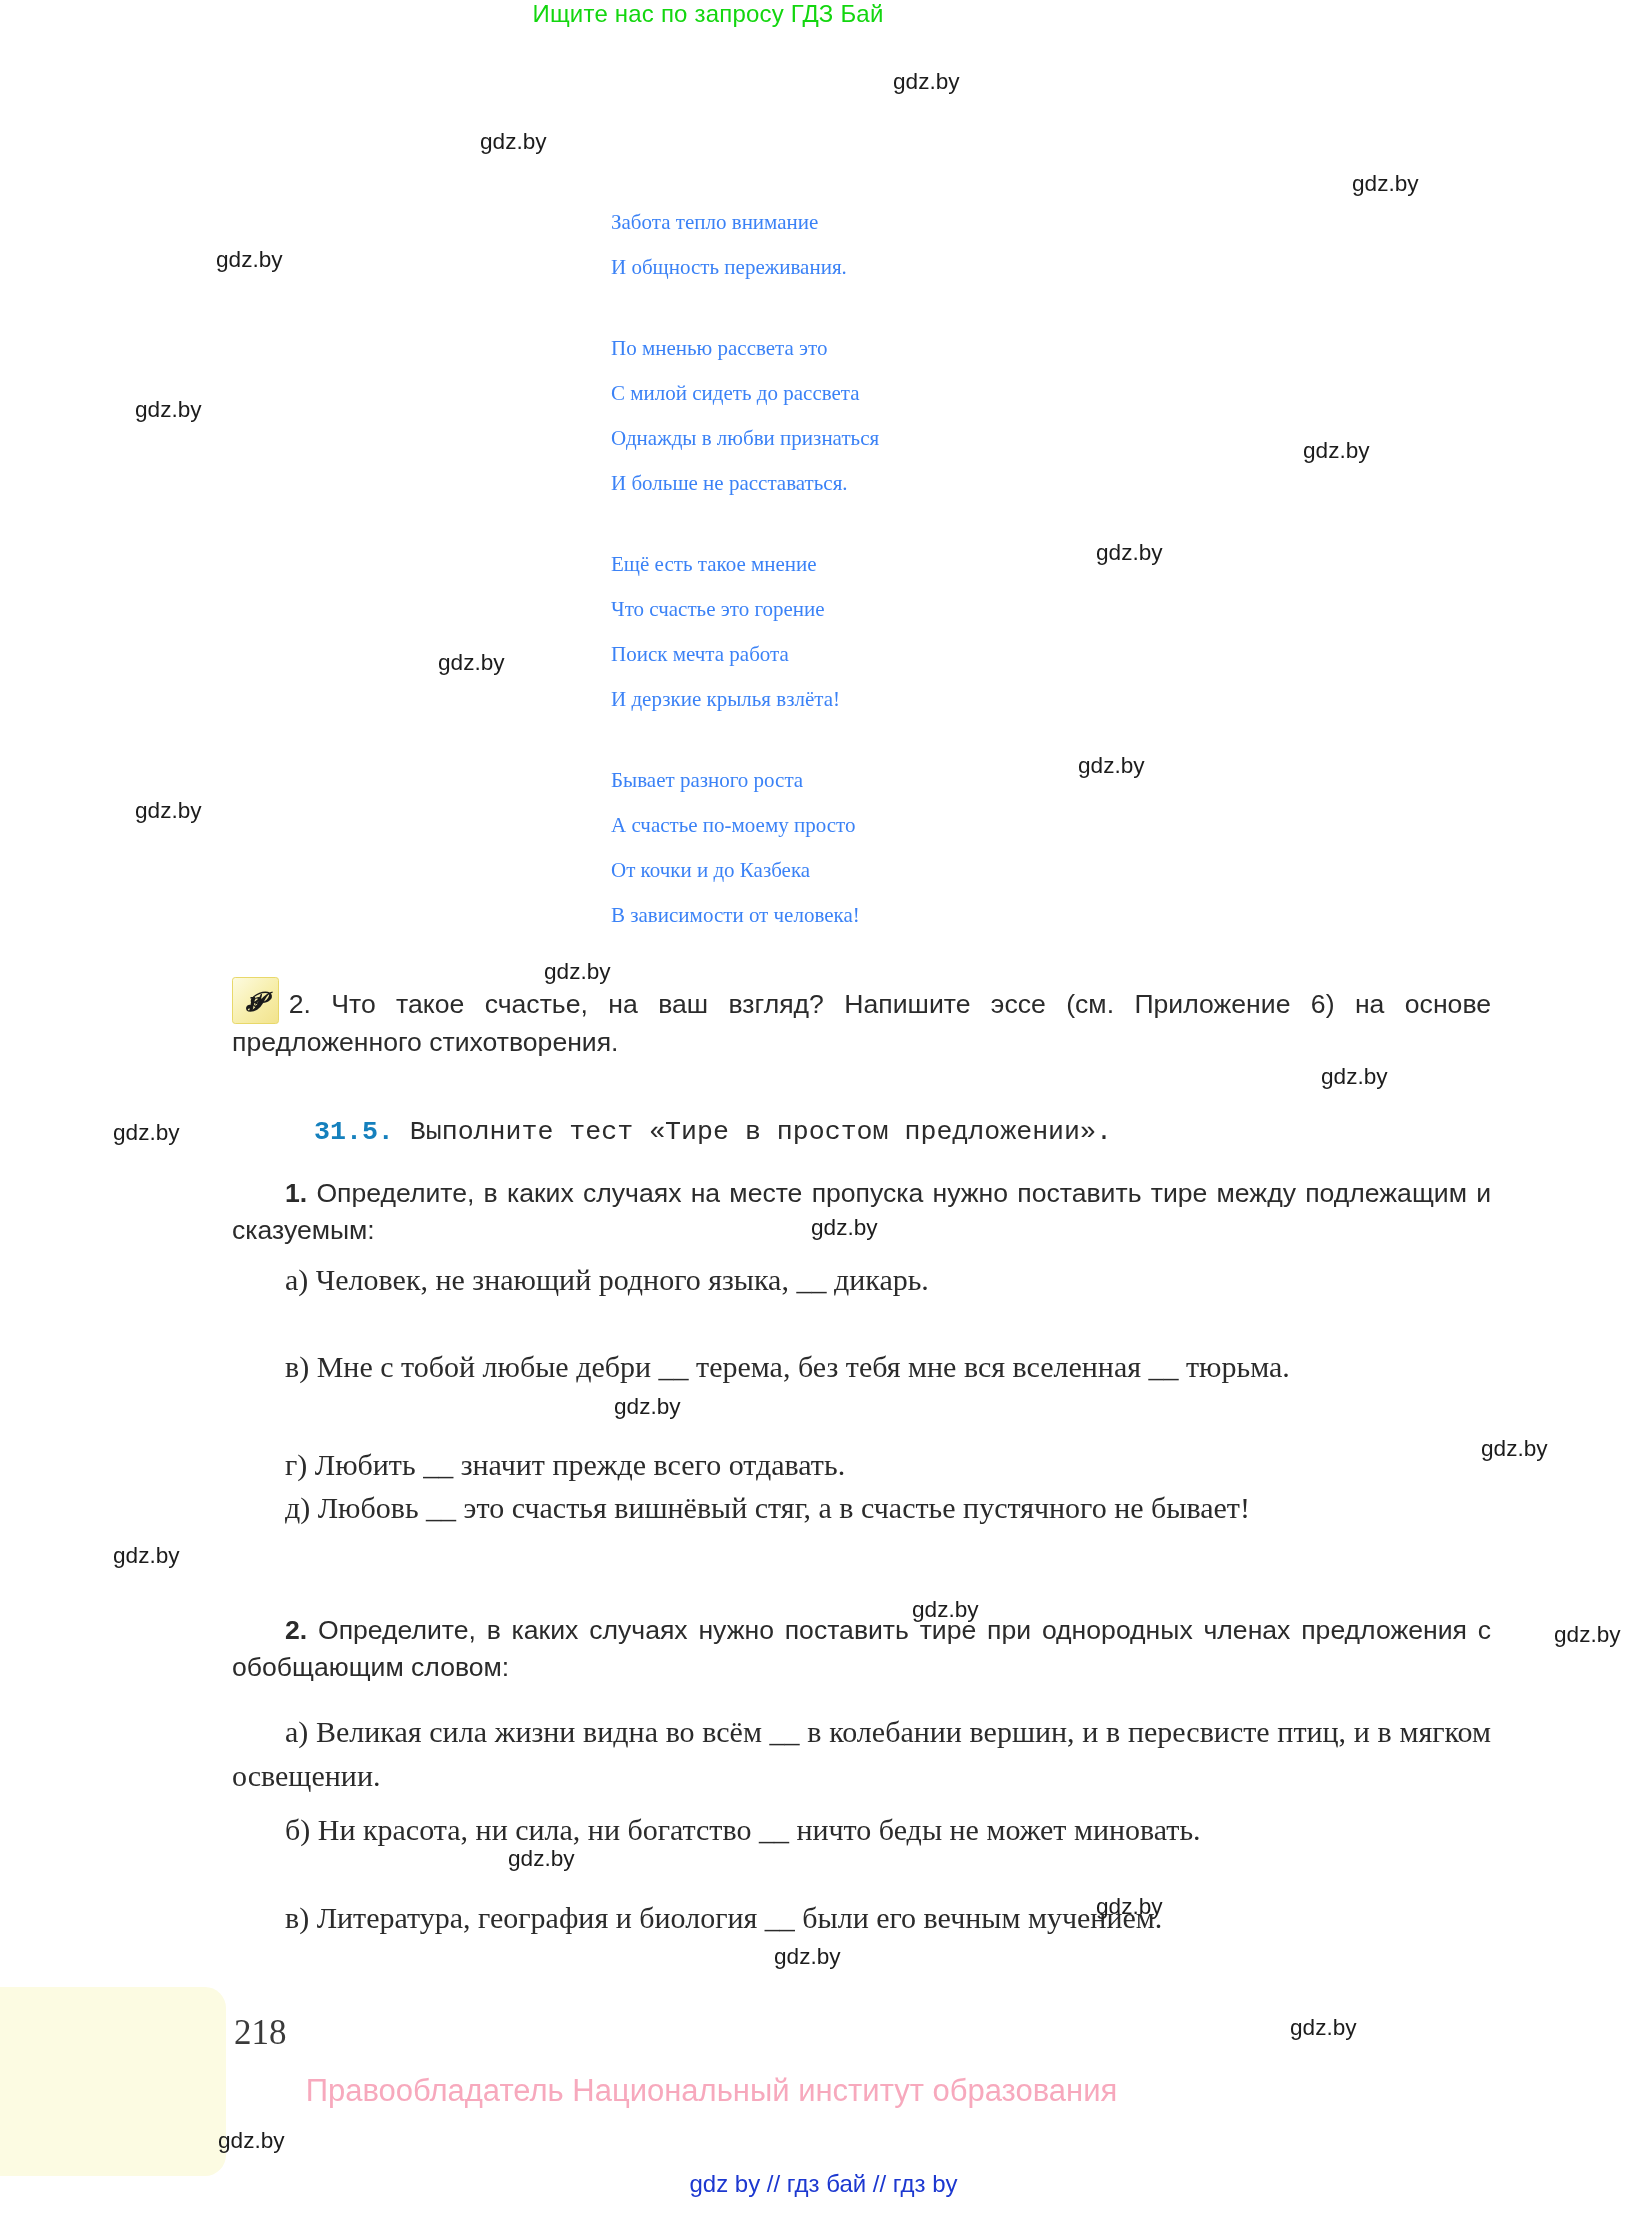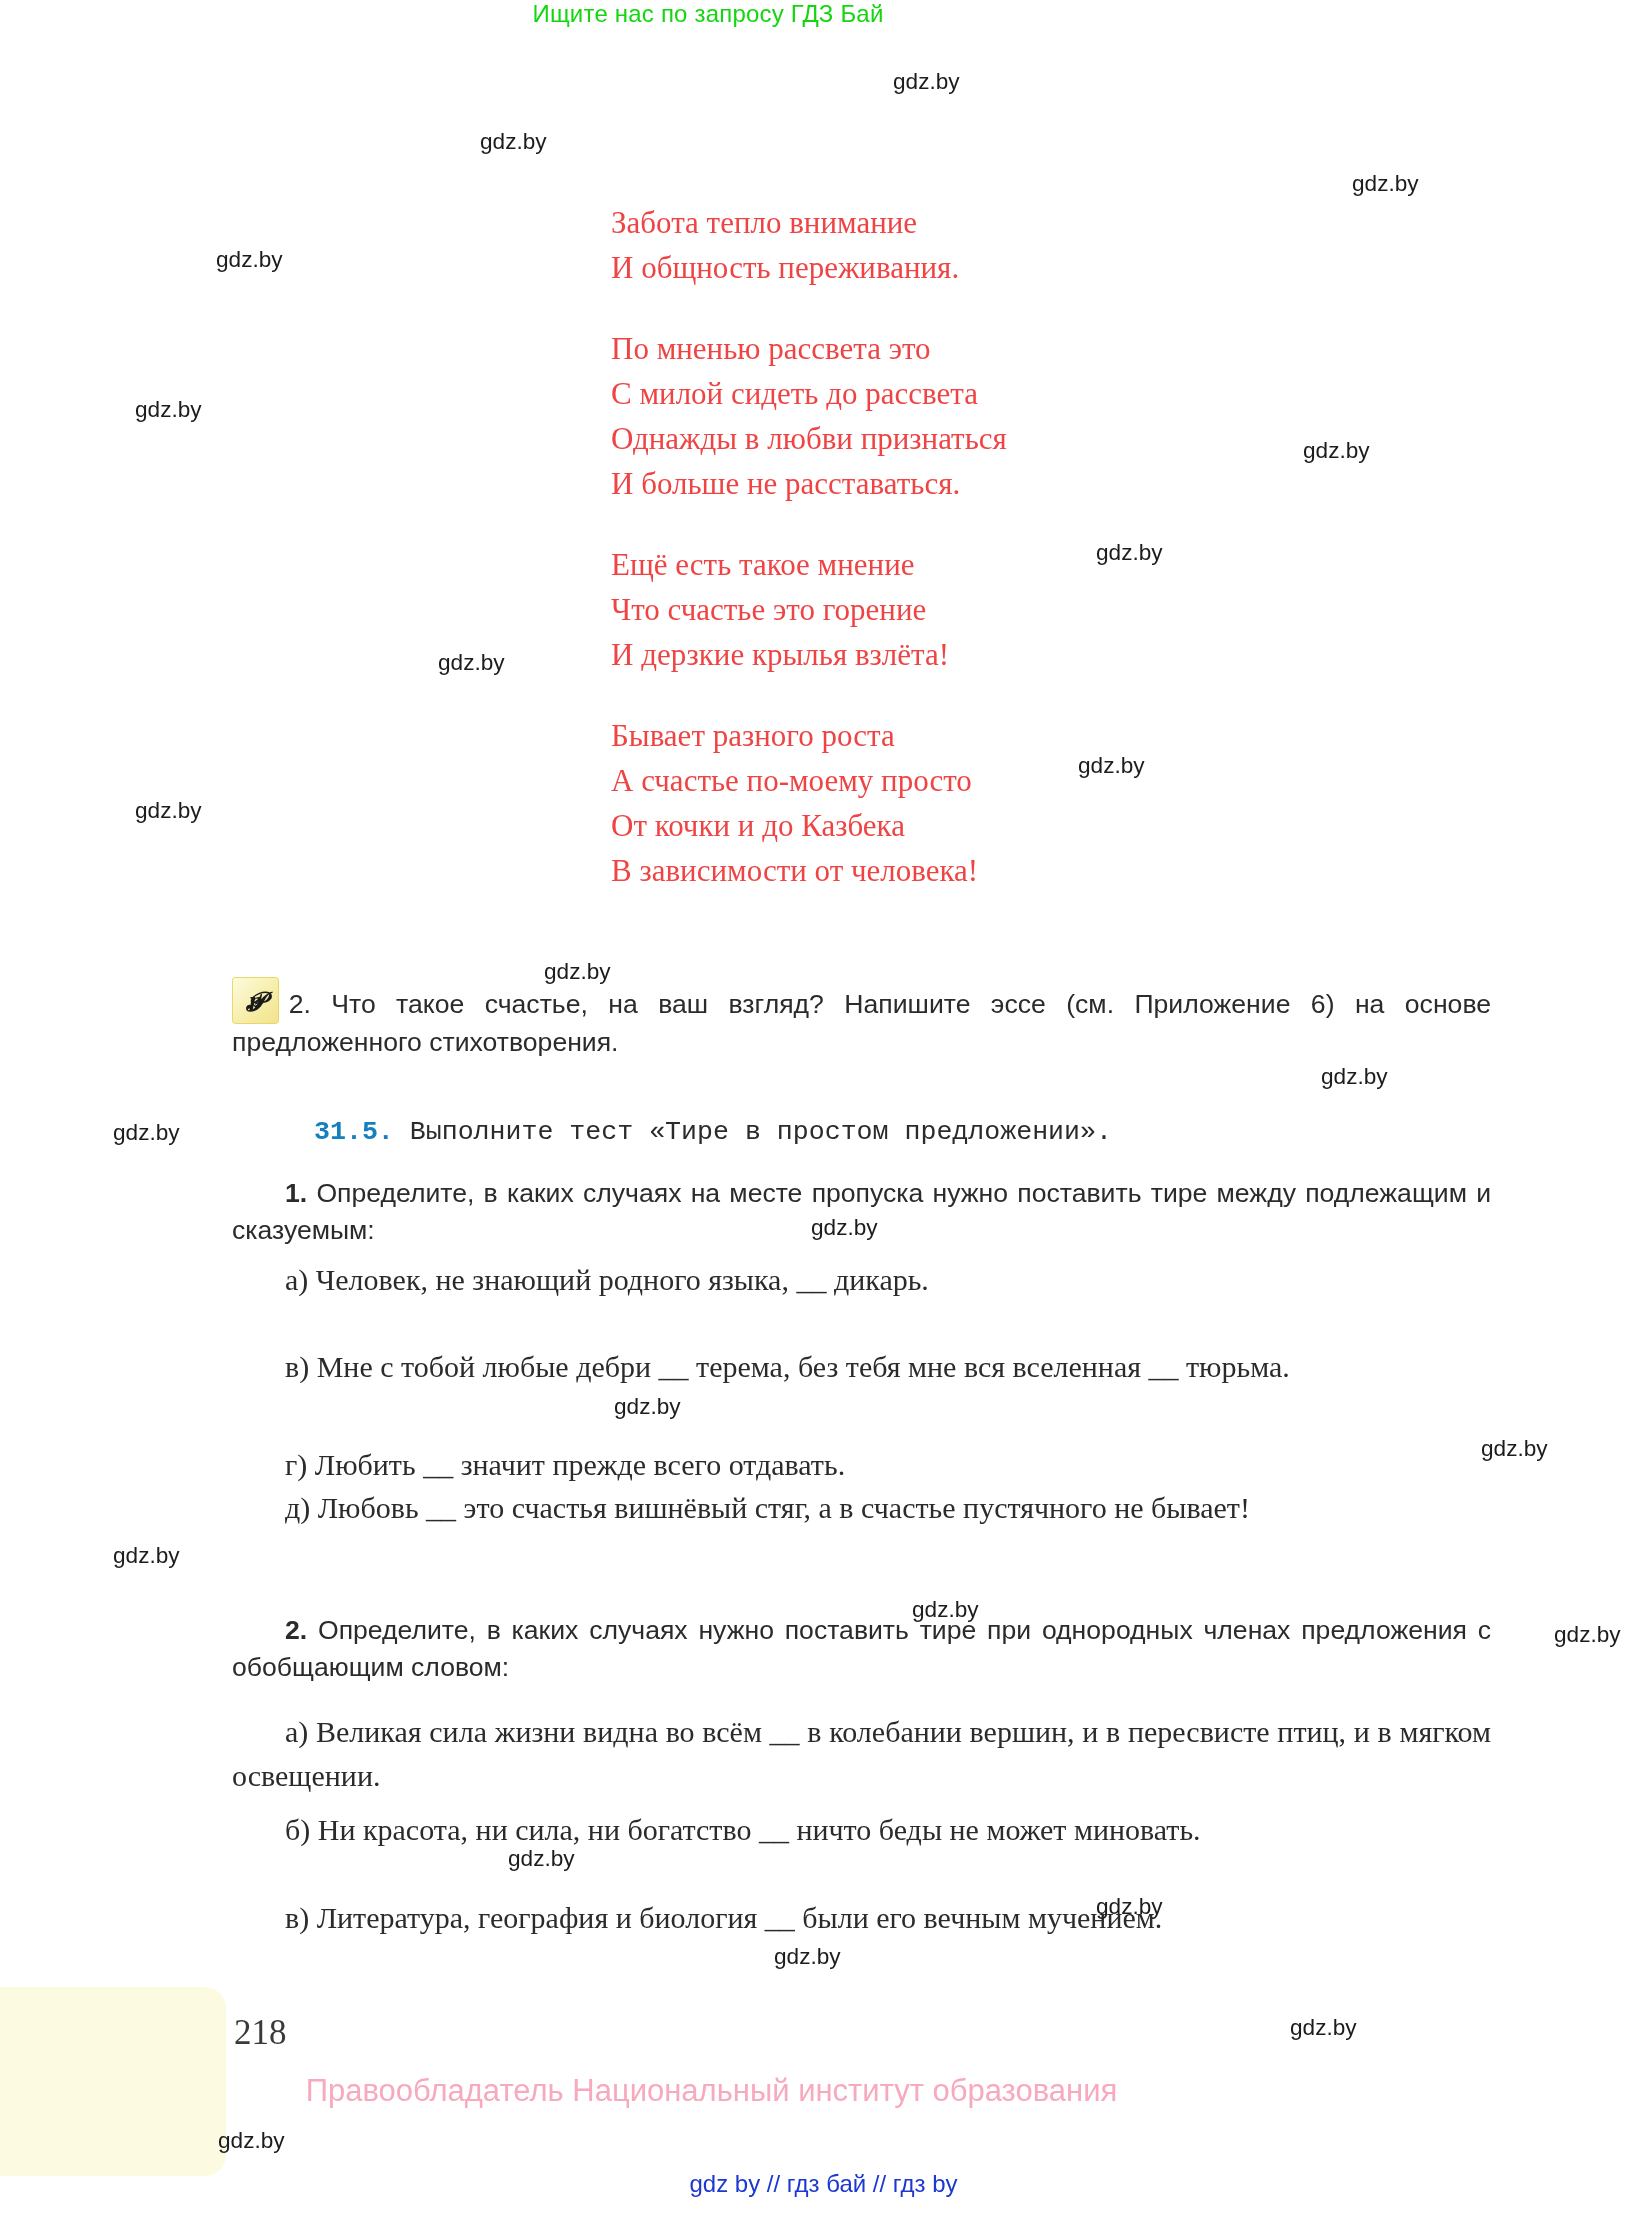--- a/index.html
+++ b/index.html
@@ -49,23 +49,23 @@
     color: #1c1c1c;
     white-space: nowrap;
   }
 
   
   .poem {
     position: absolute;
     left: 611px;
     top: 200px;
     font-family: "Liberation Serif", serif;
-    font-size: 31px;
+    font-size: 21px;
     line-height: 45px;
-    color: #ef4444;
+    color: #3b82f6;
     white-space: nowrap;
   }
   .poem .stanza { margin-bottom: 36px; }
   .poem .stanza:last-child { margin-bottom: 0; }
   .poem .line { display: block; }
 
   
   .task-essay {
     position: absolute;
     left: 232px;
@@ -204,20 +204,21 @@
     </div>
     <div class="stanza">
       <span class="line">По мненью рассвета это</span>
       <span class="line">С милой сидеть до рассвета</span>
       <span class="line">Однажды в любви признаться</span>
       <span class="line">И больше не расставаться.</span>
     </div>
     <div class="stanza">
       <span class="line">Ещё есть такое мнение</span>
       <span class="line">Что счастье это горение</span>
+      <span class="line">Поиск мечта работа</span>
       <span class="line">И дерзкие крылья взлёта!</span>
     </div>
     <div class="stanza">
       <span class="line">Бывает разного роста</span>
       <span class="line">А счастье по-моему просто</span>
       <span class="line">От кочки и до Казбека</span>
       <span class="line">В зависимости от человека!</span>
     </div>
   </div>
 

